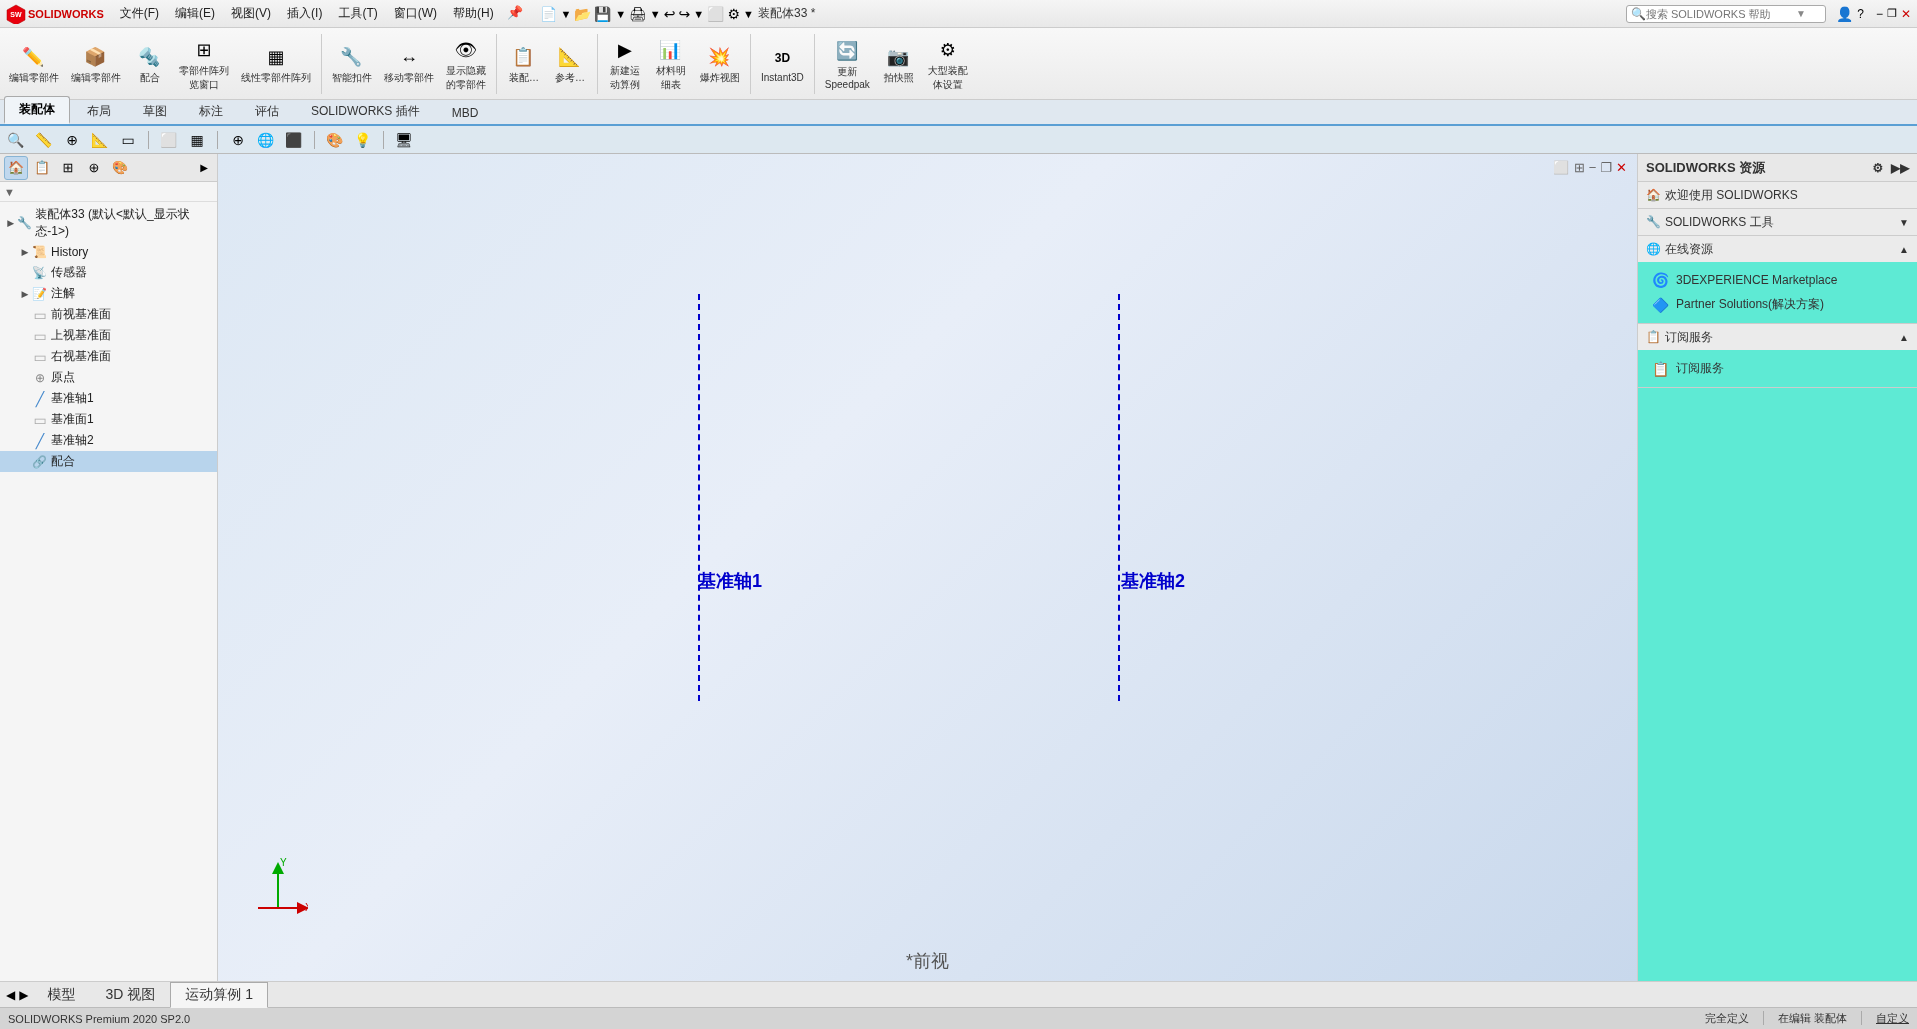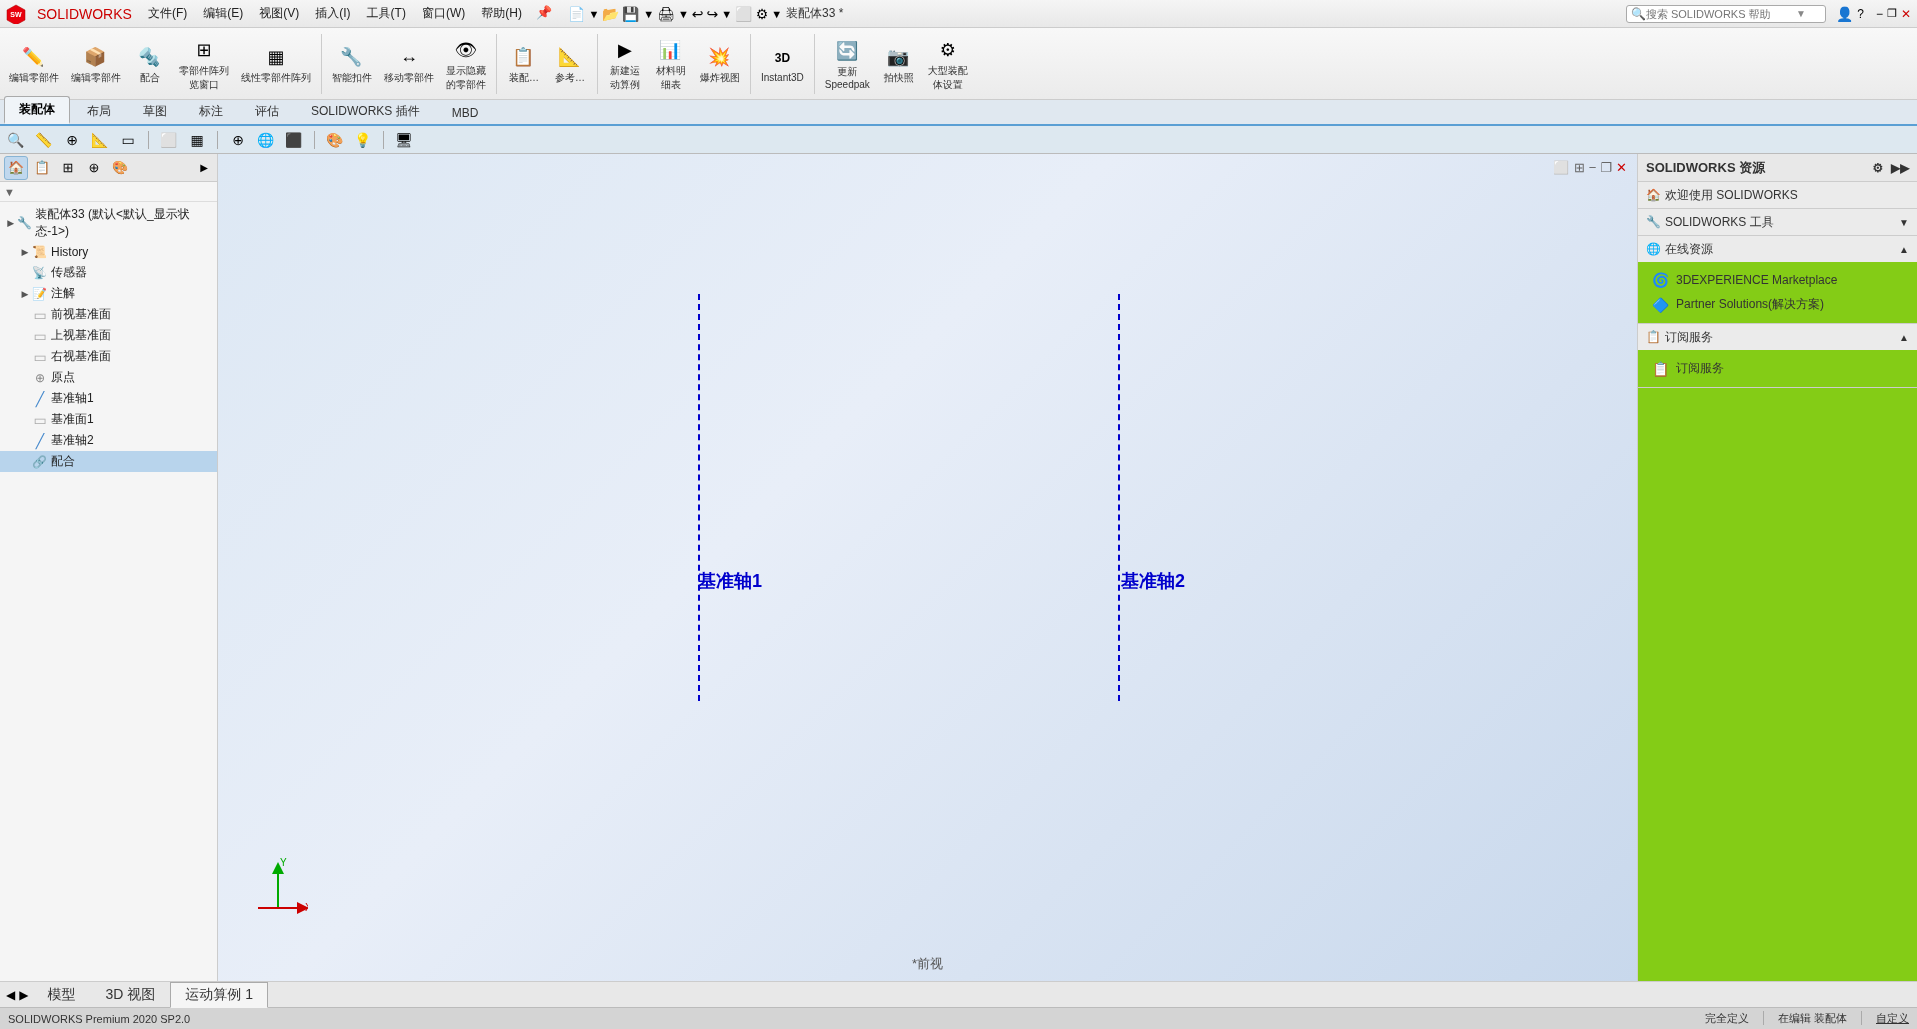--- a/index.html
+++ b/index.html
@@ -168,21 +168,21 @@
     
     #coord-sys {
       position: absolute;
       bottom: 50px;
       left: 30px;
     }
 
     
     #right-panel {
       width: 280px;
-      background: #84cc16;
+      background: #5eead4;
       border-left: 1px solid #ccc;
       display: flex;
       flex-direction: column;
     }
     #right-panel-header {
       height: 28px;
       background: #e8e8e8;
       border-bottom: 1px solid #ccc;
       display: flex;
       align-items: center;
@@ -257,21 +257,21 @@
     }
     .status-sep { width: 1px; height: 14px; background: #aaa; margin: 0 4px; }
     .status-right { margin-left: auto; display: flex; gap: 10px; }
 
     
     #view-label {
       position: absolute;
       bottom: 8px;
       left: 50%;
       transform: translateX(-50%);
-      font-size: 13px;
+      font-size: 18px;
       color: #555;
     }
 
     
     #search-bar {
       display: flex;
       align-items: center;
       background: white;
       border: 1px solid #aaa;
       border-radius: 3px;
@@ -307,21 +307,21 @@
 </head>
 <body>
 
 <div id="titlebar">
 
   <div style="display:flex;align-items:center;gap:2px;margin-right:4px;">
     <svg width="20" height="20" viewBox="0 0 40 40">
       <polygon points="20,2 38,12 38,32 20,42 2,32 2,12" fill="#e8000d" stroke="#a00" stroke-width="1"></polygon>
       <text x="20" y="26" text-anchor="middle" fill="white" font-size="14" font-weight="bold">SW</text>
     </svg>
-    <span style="font-size:14px;font-weight:normal;color:#c00;margin-left:9px;">SOLIDWORKS</span>
+    <span style="font-size:11px;font-weight:bold;color:#c00;">SOLIDWORKS</span>
   </div>
 
   <div class="menu-bar">
     <span class="menu-item">文件(F)</span>
     <span class="menu-item">编辑(E)</span>
     <span class="menu-item">视图(V)</span>
     <span class="menu-item">插入(I)</span>
     <span class="menu-item">工具(T)</span>
     <span class="menu-item">窗口(W)</span>
     <span class="menu-item">帮助(H)</span>

